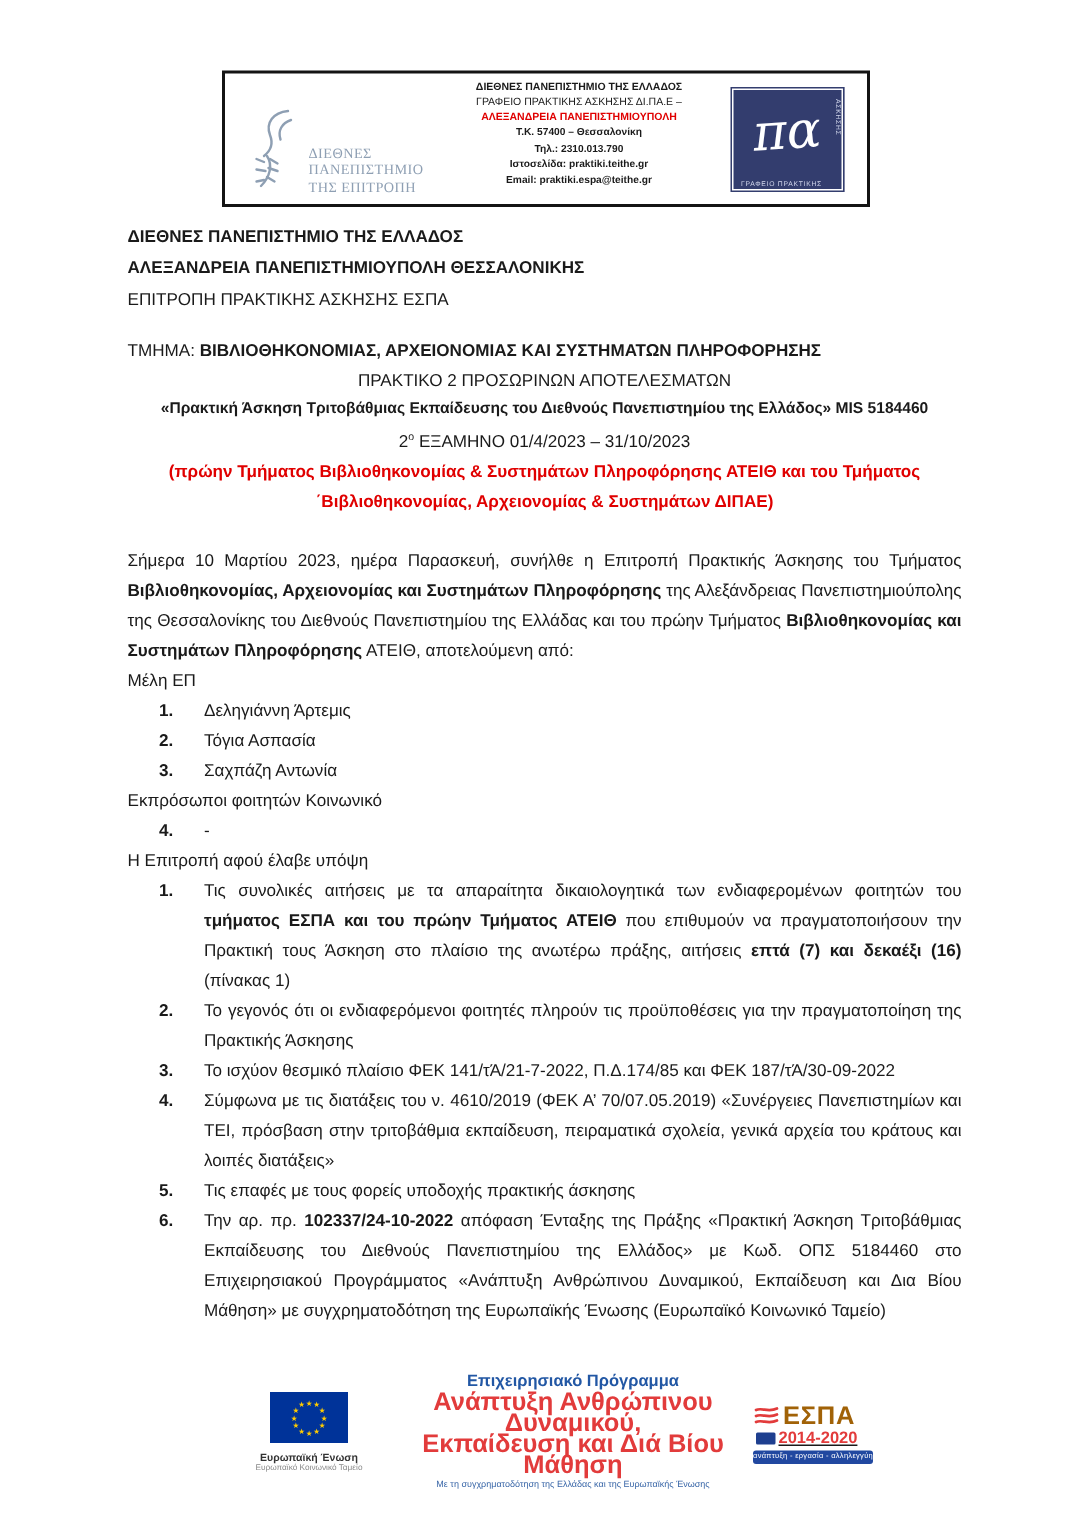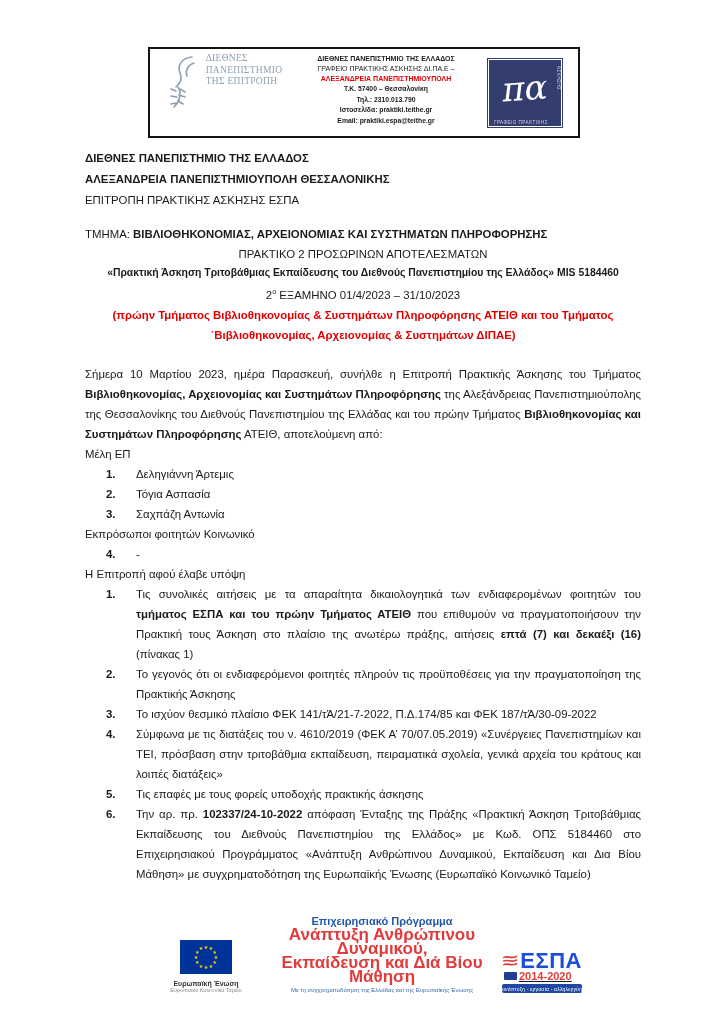--- a/index.html
+++ b/index.html
@@ -10,21 +10,21 @@
     font-family:"Liberation Sans", sans-serif; color:#1a1a1a;
   }
   .bold { font-weight:bold; }
   sup { font-size:0.62em; }
 
   
   .lh-box {
     position:absolute; left:148px; top:47px; width:432px; height:91px;
     border:2px solid #141414; display:flex; align-items:stretch;
   }
-  .lh-left { width:150px; display:flex; align-items:flex-start; justify-content:center; gap:4px; padding:4px 2px; }
+  .lh-left { width:150px; display:flex; align-items:flex-end; justify-content:center; gap:4px; padding:4px 2px; }
   .lh-left .ihu-text { color:#8e9fb3; font-size:9.5px; line-height:11.5px; letter-spacing:0.3px; font-family:"Liberation Serif", serif; }
   .lh-center { width:172px; text-align:center; padding-top:5px; }
   .lh-center .c1 { font-size:7px; font-weight:bold; line-height:10px; }
   .lh-center .c2 { font-size:7px; line-height:10px; }
   .lh-center .c3 { font-size:7px; font-weight:bold; line-height:10px; color:#e00000; }
   .lh-center .c4 { font-size:6.8px; font-weight:bold; line-height:10.5px; }
   .lh-right { flex:1; display:flex; align-items:center; justify-content:center; }
   .pa-box {
     position:relative; width:76px; height:70px; background:#333d6e;
     box-shadow: inset 0 0 0 1px #333d6e, inset 0 0 0 2px #ffffff;
@@ -42,31 +42,31 @@
   .mis { font-size:10.4px; font-weight:bold; line-height:18px; }
   .sem { line-height:19px; }
   .redblock { color:#e00000; font-weight:bold; line-height:20.5px; }
   .para { text-align:justify; }
   .doc-li { display:flex; }
   .doc-li .num { flex:0 0 30px; padding-left:21px; box-sizing:content-box; }
   .doc-li .txt { flex:1; }
   .doc-li .txt.just { text-align:justify; }
 
   
-  .footer { position:absolute; left:150px; top:912px; width:432px; display:flex; align-items:flex-end; justify-content:space-between; }
+  .footer { position:absolute; left:150px; top:912px; width:432px; display:flex; align-items:center; justify-content:space-between; }
   .eu-block { width:112px; text-align:center; padding-top:4px; }
   .eu-label1 { font-size:7px; font-weight:bold; color:#333; margin-top:2px; }
   .eu-label2 { font-size:5.5px; color:#8a8a8a; }
   .f-center { width:238px; text-align:center; padding-top:2px; }
   .f-center .fc1 { color:#2257a4; font-weight:bold; font-size:11px; line-height:14px; }
   .f-center .fc2 { color:#e23b3b; font-weight:bold; font-size:17px; line-height:14px; }
   .f-center .fc4 { color:#3a67a8; font-size:6px; margin-top:3px; }
   .espa-block { width:80px; padding-top:6px; }
   .espa-row1 { display:flex; align-items:center; gap:2px; }
-  .espa-name { color:#1d4ed8; font-weight:bold; font-size:22px; line-height:16px; letter-spacing:0.5px; }
+  .espa-name { color:#a16207; font-weight:bold; font-size:17px; line-height:16px; letter-spacing:0.5px; }
   .espa-row2 { display:flex; align-items:center; gap:2px; margin-top:1px; margin-left:2px;text-decoration:underline; }
   .espa-flag { width:13px; height:8px; background:#1e3f8f; border-radius:1px; }
   .espa-years { color:#e23b3b; font-weight:bold; font-size:11px; }
   .espa-bar { margin-top:2px; background:#2148a0; border-radius:2px; color:#fff; font-size:5px; text-align:center; padding:1.5px 0; letter-spacing:0.2px; }
 </style>
 </head>
 <body>
 
 <div class="page">
 

